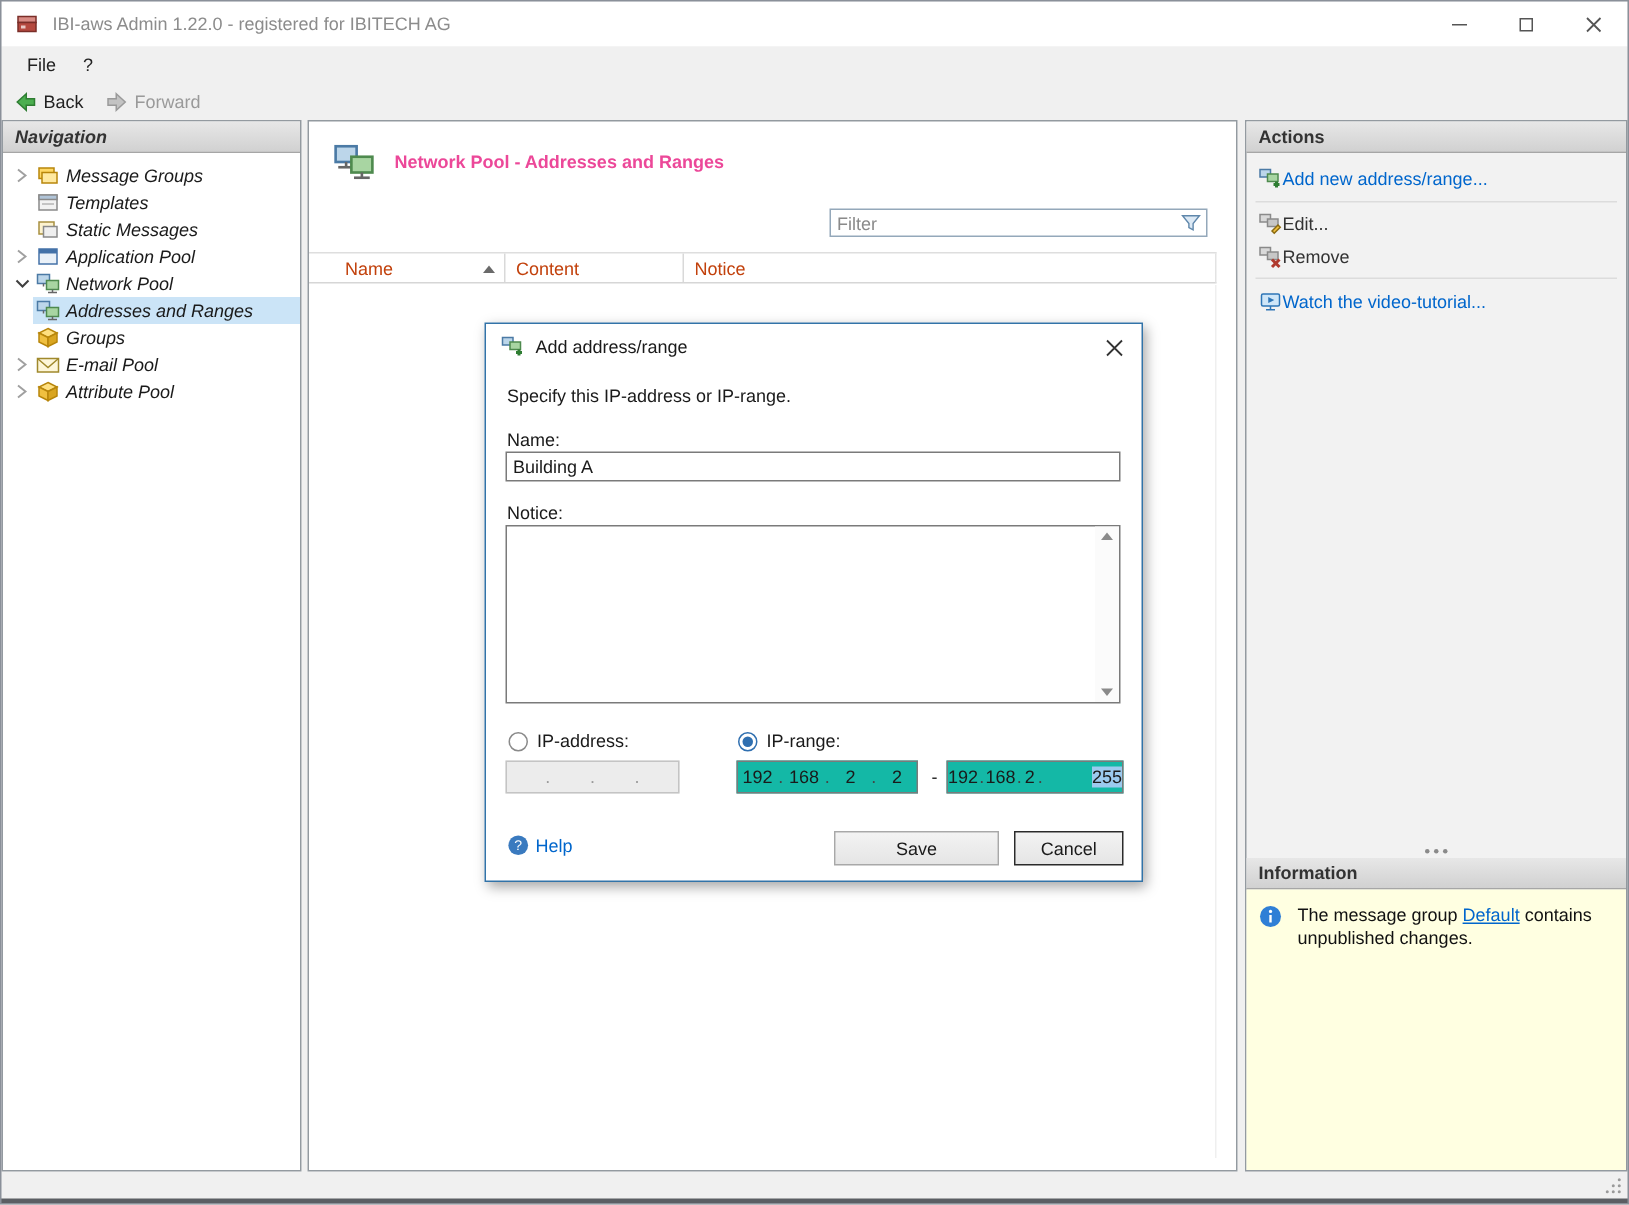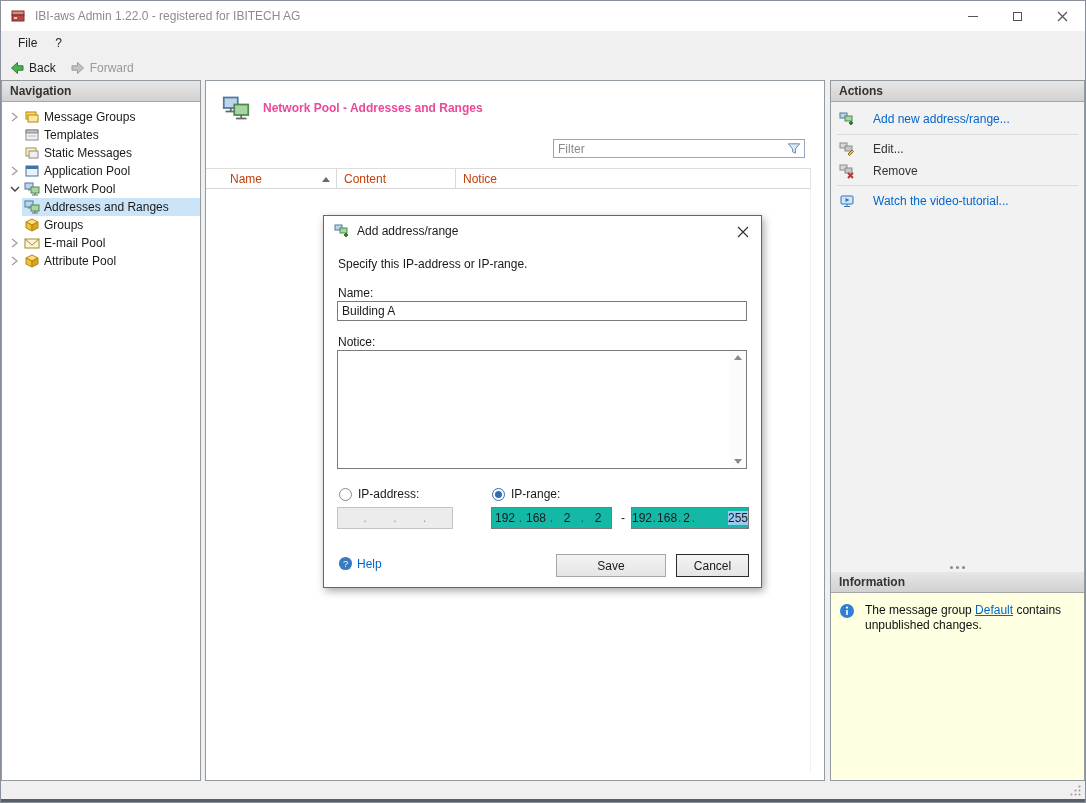--- a/index.html
+++ b/index.html
@@ -28,21 +28,21 @@
   .menu-item { padding:3px 9px; color:#222; }
 
   
   .toolbar { position:absolute; left:1px; right:1px; top:55px; height:25px; display:flex; align-items:center; padding-left:8px; gap:14px; }
   .tool { display:flex; align-items:center; gap:4px; }
   .tool .tlabel { color:#222; }
   .tool.disabled .tlabel { color:#9a9a9a; }
 
   
   .panel-header { height:21px; background:linear-gradient(#e7e7e7,#d1d1d1); border-bottom:1px solid #a6a6a6; font-weight:bold; color:#333; padding:3px 8px; }
-  #nav-panel { position:absolute; left:1px; top:80px; width:200px; bottom:22px; background:#fff; border:1px solid #939aa0; }
+  #nav-panel { position:absolute; left:1px; top:80px; width:200px; bottom:22px; background:#fff; border:1px solid #939aa0;font-style:italic; }
   #main-panel { position:absolute; left:205px; top:80px; width:620px; bottom:22px; background:#fff; border:1px solid #939aa0; }
   #actions-panel { position:absolute; left:830px; right:1px; top:80px; bottom:22px; background:#f2f2f2; border:1px solid #939aa0; }
 
   
   .tree { padding-top:6px; }
   .tree-row { display:flex; align-items:center; height:18px; padding-left:4px; }
   .tree-row .chev, .tree-row .spacer { width:16px; height:16px; flex:0 0 16px; display:flex; align-items:center; justify-content:center; }
   .tree-row.indent2 { }
   .row-content { display:flex; align-items:center; gap:4px; flex:1; height:18px; padding:0 3px 0 2px; }
   .tree-row.selected .row-content { background:#cbe4f7; }
@@ -89,21 +89,21 @@
   .ipdot { width:5px; text-align:center; color:#444; }
   .ipbox.disabled .ipdot { color:#9a9a9a; }
   .ipseg.sel { background:#9ccaef;margin-left:32px; }
   .range-dash { position:absolute; left:293px; top:295px; width:12px; text-align:center; }
   .help-link { position:absolute; left:14px; top:340px; display:flex; align-items:center; gap:4px; color:#0066cc; }
   .btn { position:absolute; top:338px; height:23px; background:linear-gradient(#f3f3f3,#e5e5e5); border:1px solid #a8a8a8; font:12px "Liberation Sans", sans-serif; color:#1a1a1a; }
   .btn-save { left:232px; width:110px; }
   .btn-cancel { left:352px; width:73px; border-color:#2b2b2b; }
 
   
-  .action-item { position:absolute; left:0; right:0; height:20px; display:flex; align-items:center; gap:18px; padding-left:8px; color:#333; }
+  .action-item { position:absolute; left:0; right:0; height:20px; display:flex; align-items:center; gap:0; padding-left:8px; color:#333; }
   .action-item.link { color:#0066cc; }
   .action-item .aicon { width:16px; height:16px; flex:0 0 16px; }
   .action-sep { position:absolute; left:6px; right:6px; height:1px; background:#dcdcdc; }
   .splitter { position:absolute; left:0; right:0; top:477px; text-align:center; height:8px; }
   .dots { width:3px; height:3px; background:#8a8a8a; border-radius:50%; display:inline-block; box-shadow:6px 0 0 #8a8a8a, 12px 0 0 #8a8a8a; margin-right:12px; }
   .info-section { position:absolute; left:0; right:0; top:491px; bottom:0; }
   .info-box { position:absolute; left:0; right:0; top:21px; bottom:0; background:#ffffe1; padding:10px 8px; }
   .info-icon-wrap { position:absolute; left:8px; top:10px; width:16px; height:16px; }
   .info-text { display:block; margin-left:26px; width:200px; line-height:15px; color:#111; }
   .info-text a { color:#0066cc; text-decoration:underline; }

